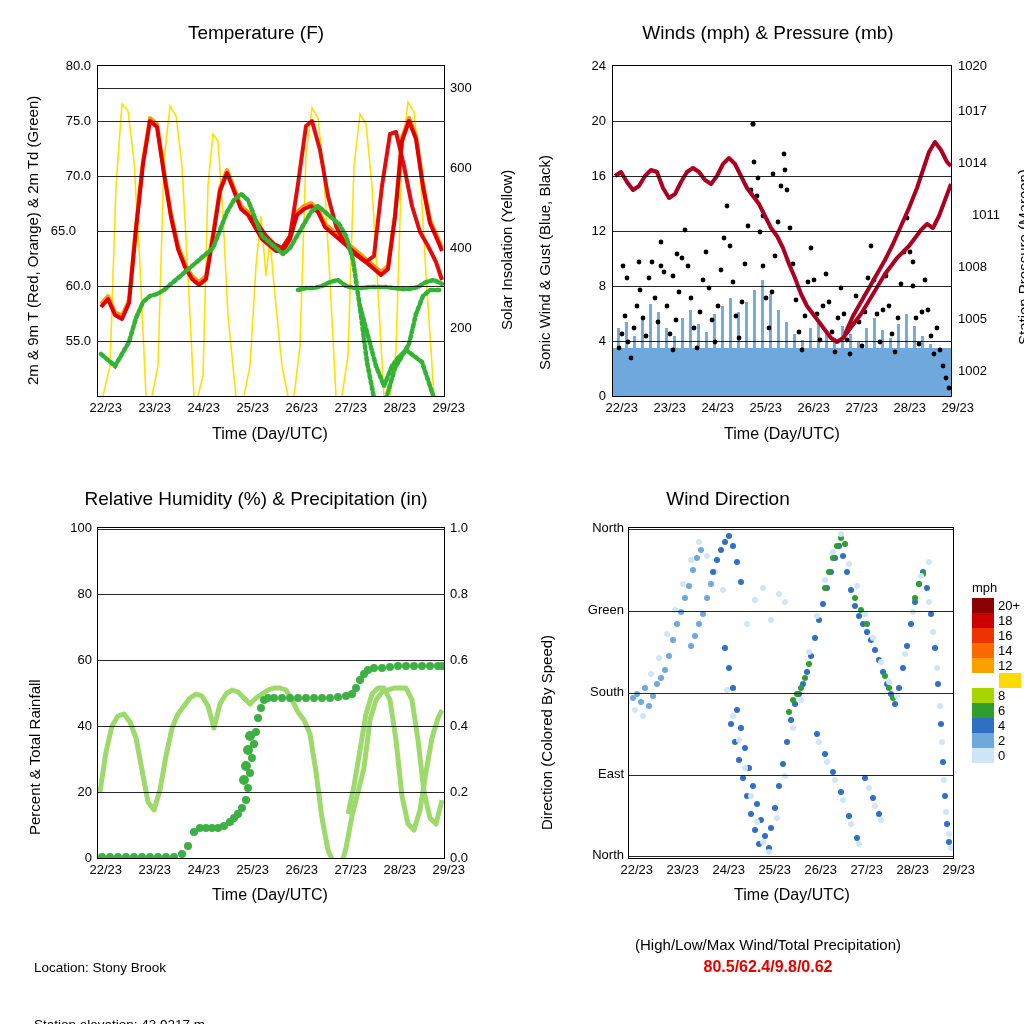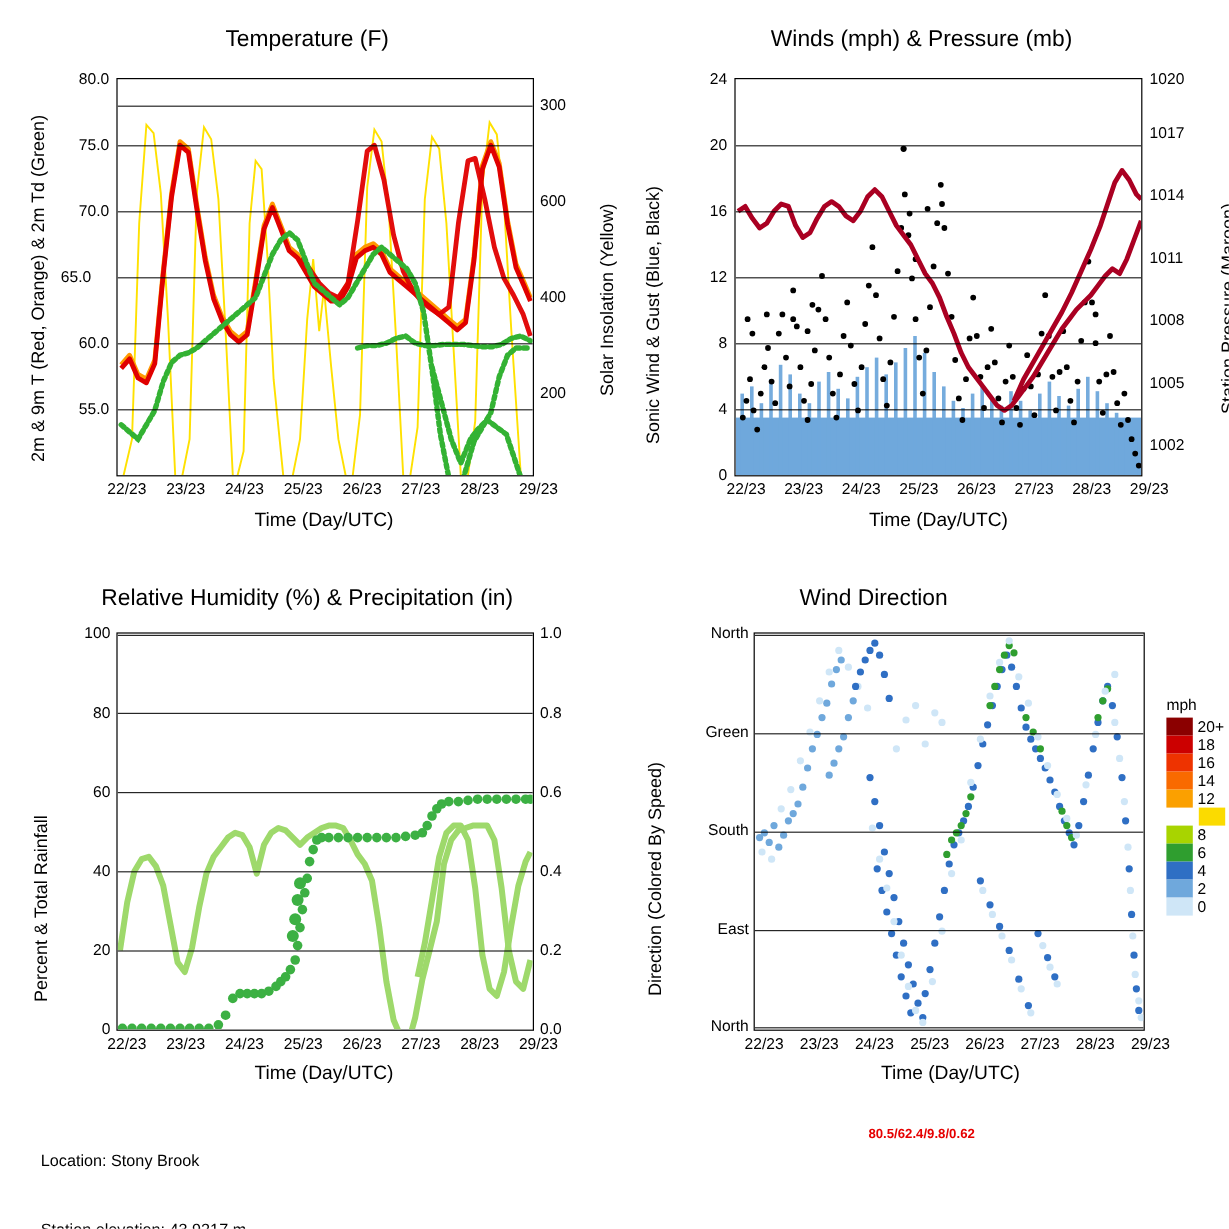--- a/index.html
+++ b/index.html
@@ -9,21 +9,21 @@
   .ptitle{position:absolute;width:100%;text-align:center;font-size:19px;}
   .plot{position:absolute;border:1px solid #000;background:#fff;overflow:hidden;}
   .gridline{position:absolute;left:0;right:0;height:1px;background:#000;opacity:.85;}
   .ytick{position:absolute;font-size:13px;text-align:right;white-space:nowrap;}
   .ytickR{position:absolute;font-size:13px;text-align:left;white-space:nowrap;}
   .xtick{position:absolute;font-size:13px;text-align:right;white-space:nowrap;}
   .axlabel{position:absolute;font-size:16px;text-align:center;white-space:nowrap;}
   .vlabel{position:absolute;font-size:15px;white-space:nowrap;transform-origin:0 0;transform:rotate(-90deg);}
   .footer{position:absolute;font-size:13.5px;line-height:19px;white-space:pre;}
   .extremes{position:absolute;text-align:center;font-size:15px;line-height:22px;width:460px;}
-  .extval{color:#e60000;font-weight:bold;font-size:11px;}
+  .extval{color:#e60000;font-weight:bold;font-size:16px;}
   .legend{position:absolute;}
   .legend .swatch{width:22px;height:15px;}
   .legend .lbl{font-size:13px;padding-left:4px;}
   svg{display:block;}
 </style>
 </head>
 <body>
 
 <div class="page">
 
@@ -285,21 +285,21 @@
     <div class="ytick" style="left:50px;top:333px;width:44px;">4</div>
     <div class="ytick" style="left:50px;top:278px;width:44px;">8</div>
     <div class="ytick" style="left:50px;top:223px;width:44px;">12</div>
     <div class="ytick" style="left:50px;top:168px;width:44px;">16</div>
     <div class="ytick" style="left:50px;top:113px;width:44px;">20</div>
     <div class="ytick" style="left:50px;top:58px;width:44px;">24</div>
 
     <div class="ytickR" style="left:446px;top:363px;">1002</div>
     <div class="ytickR" style="left:446px;top:311px;">1005</div>
     <div class="ytickR" style="left:446px;top:259px;">1008</div>
-    <div class="ytickR" style="left:446px;top:207px;">1011</div>
+    <div class="ytickR" style="left:460px;top:207px;">1011</div>
     <div class="ytickR" style="left:446px;top:155px;">1014</div>
     <div class="ytickR" style="left:446px;top:103px;">1017</div>
     <div class="ytickR" style="left:446px;top:58px;">1020</div>
 
     <div class="xtick" style="left:76px;top:400px;width:50px;">22/23</div>
     <div class="xtick" style="left:124px;top:400px;width:50px;">23/23</div>
     <div class="xtick" style="left:172px;top:400px;width:50px;">24/23</div>
     <div class="xtick" style="left:220px;top:400px;width:50px;">25/23</div>
     <div class="xtick" style="left:268px;top:400px;width:50px;">26/23</div>
     <div class="xtick" style="left:316px;top:400px;width:50px;">27/23</div>
@@ -734,16 +734,17 @@
 
   <div class="footer" style="left:34px;top:920px;">
     <div>Location: Stony Brook</div>
     <div>Station elevation: 43.9217 m</div>
     
     
     
   </div>
 
   <div class="extremes" style="left:538px;top:934px;">
+    <div>(High/Low/Max Wind/Total Precipitation)</div>
     <div class="extval">80.5/62.4/9.8/0.62</div>
   </div>
 
 </div>
 
 </body></html>

